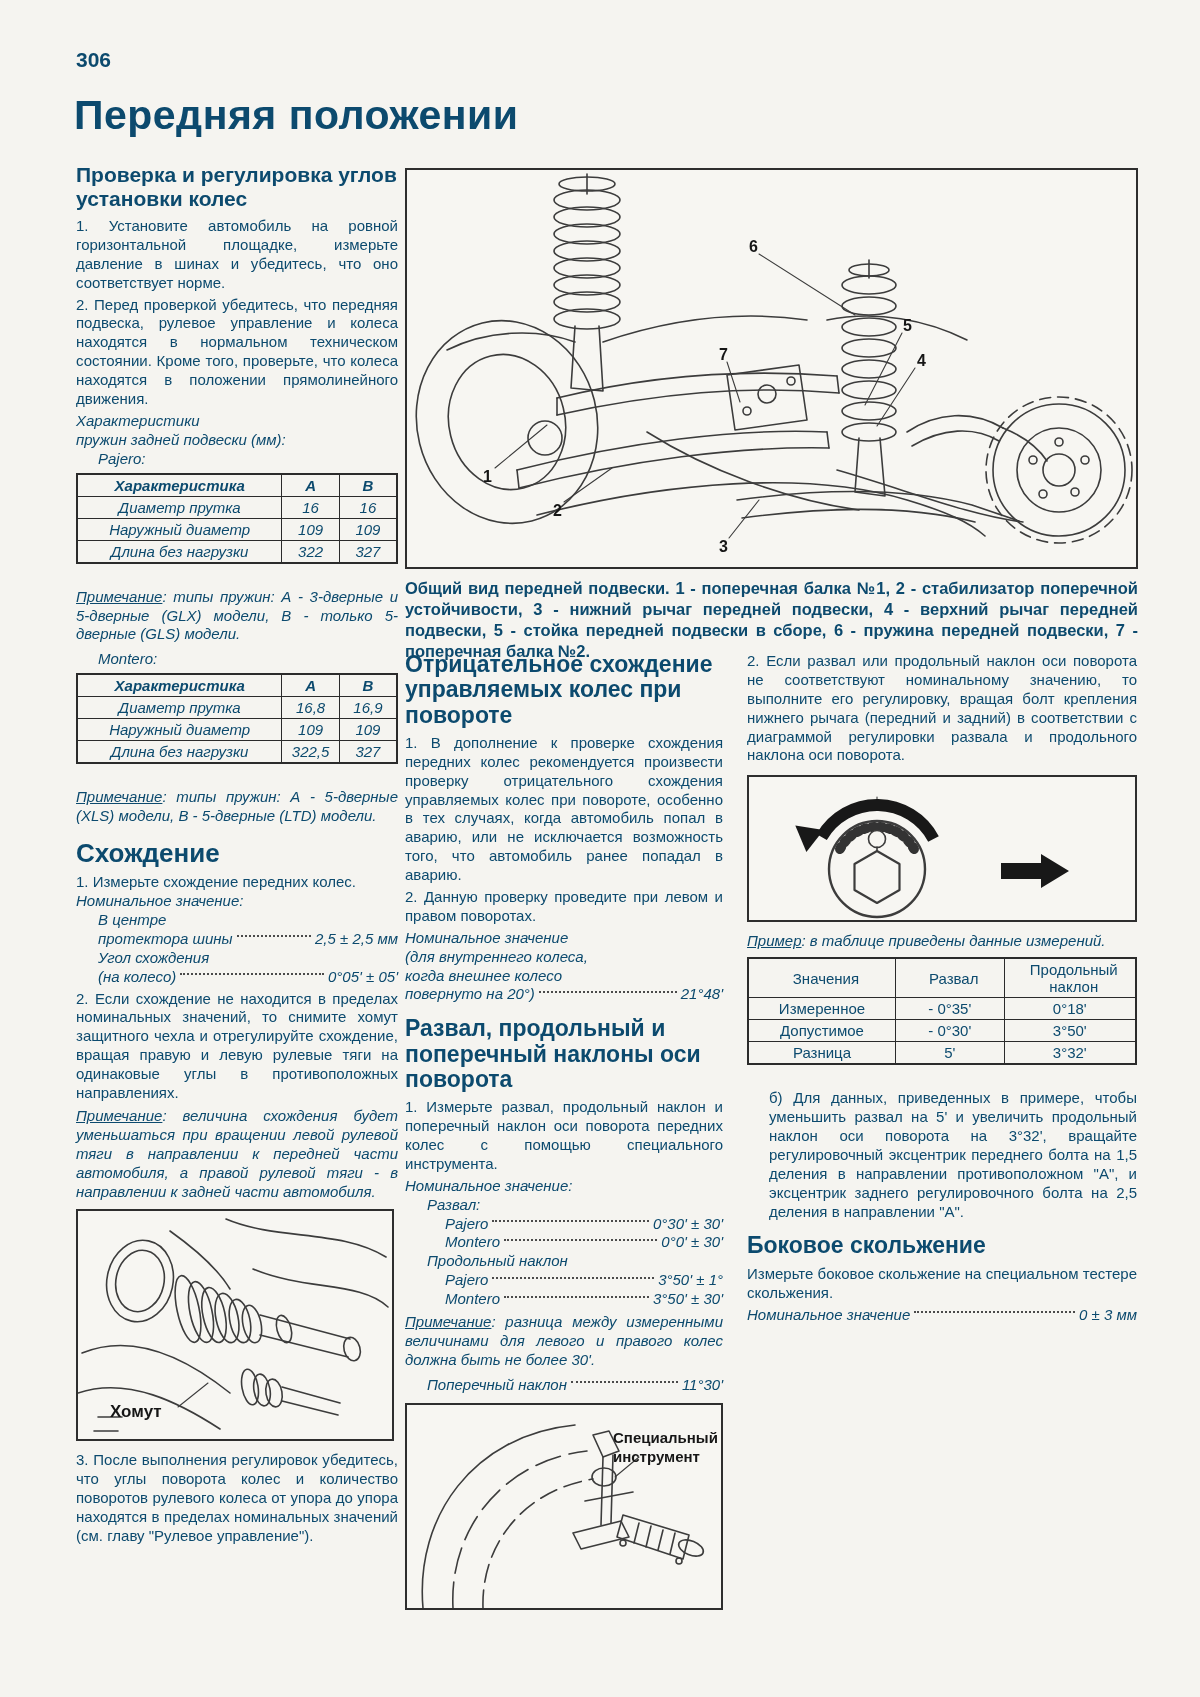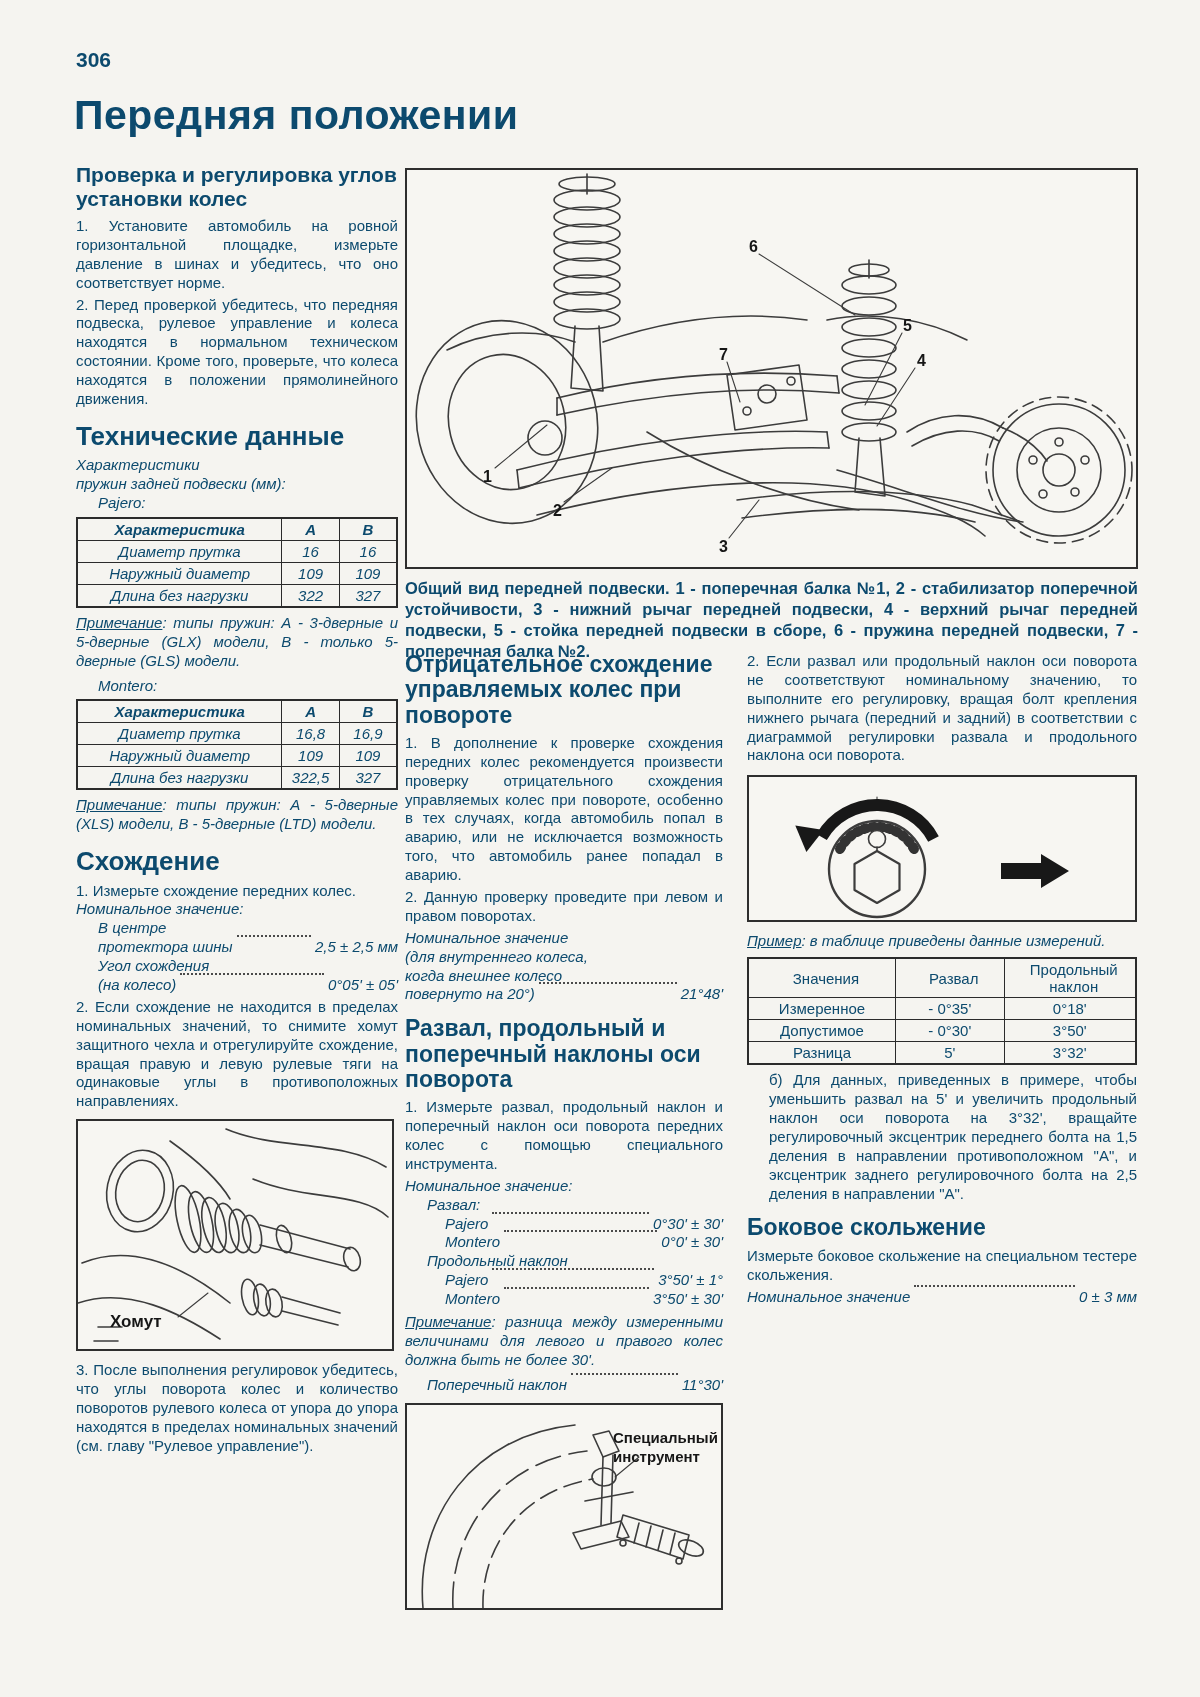--- a/index.html
+++ b/index.html
@@ -20,25 +20,25 @@
   .h3 { font-size:26px; font-weight:bold; line-height:1.05; margin:14px 0 6px; }
   .h3m{ font-size:23px; font-weight:bold; line-height:1.1;  margin:12px 0 6px; }
   p.body { margin:0 0 3px; font-size:15px; line-height:1.26; text-align:justify; }
   p.tight { margin:0; }
   .it { font-style:italic; }
   .u  { text-decoration:underline; }
   .indent { padding-left:22px; }
   .indent2 { padding-left:40px; }
   p.note { margin:4px 0 6px; font-size:15px; line-height:1.26; text-align:justify; font-style:italic; }
 
-  .specrow { display:flex; align-items:flex-start; font-size:15px; line-height:1.26; font-style:italic; }
+  .specrow { display:flex; align-items:center; font-size:15px; line-height:1.26; font-style:italic; }
   .specrow .dots { flex:1; min-width:18px; border-bottom:2px dotted #4a4a4a; position:relative; top:-3px; margin:0 4px; }
   .specrow .val { white-space:nowrap; }
 
-  table.spec { width:100%; border-collapse:collapse; margin:4px 0 6px; font-size:15px; }
+  table.spec { width:100%; border-collapse:collapse; margin:4px 0 24px; font-size:15px; }
   table.spec th, table.spec td { border:1px solid #2b2b2b; padding:2px 5px; text-align:center; }
   table.spec { border:2px solid #2b2b2b; }
   table.left-t th { font-style:italic; font-weight:bold; }
   table.left-t td { font-style:italic; }
   table.ex-t th { font-weight:normal;padding-left:13px; }
 
   .diagram-box {
     position:absolute; left:405px; top:168px; width:733px; height:401px;
     border:2px solid #2e2e2e; background:#f7f6f2; box-sizing:border-box;
   }
@@ -59,21 +59,20 @@
 <div class="page">
 
   <div class="pageno">306</div>
   <div class="title">Передняя положении</div>
 
   <div class="col-left">
     <div class="h2">Проверка и регулировка углов установки колес</div>
     <p class="body">1. Установите автомобиль на ровной горизонтальной площадке, измерьте давление в шинах и убедитесь, что оно соответствует норме.</p>
     <p class="body">2. Перед проверкой убедитесь, что передняя подвеска, рулевое управление и колеса находятся в нормальном техническом состоянии. Кроме того, проверьте, что колеса находятся в положении прямолинейного движения.</p>
 
-    <div class="h3">Технические данные</div>
     <p class="body tight it">Характеристики</p>
     <p class="body tight it">пружин задней подвески (мм):</p>
     <p class="body tight it indent">Pajero:</p>
 
     <table class="spec left-t">
       <tbody>
           <tr>
         <th style="width:64%">Характеристика</th>
         <th style="width:18%">А</th>
         <th style="width:18%">В</th>
@@ -140,20 +139,21 @@
     </div>
     <div class="specrow indent">
         <span>Угол схождения</span>
       </div>
     <div class="specrow indent">
       <span>(на колесо)</span>
       <span class="dots"></span>
       <span class="val">0°05' ± 05'</span>
     </div>
     <p class="body" style="margin-top:3px">2. Если схождение не находится в пределах номинальных значений, то снимите хомут защитного чехла и отрегулируйте схождение, вращая правую и левую рулевые тяги на одинаковые углы в противоположных направлениях.</p>
+    <p class="note"><span class="u">Примечание</span><span>: величина схождения будет уменьшаться при вращении левой рулевой тяги в направлении к передней части автомобиля, а правой рулевой тяги - в направлении к задней части автомобиля.</span></p>
 
     <div class="figbox" style="width:318px; height:232px;">
       <svg width="314" height="228" viewBox="0 0 314 228">
         <g class="lineart">
           <ellipse cx="62" cy="70" rx="33" ry="41" transform="rotate(12 62 70)"></ellipse>
           <ellipse cx="62" cy="70" rx="24" ry="31" transform="rotate(12 62 70)"></ellipse>
           <path d="M 4,142 C 58,120 112,150 152,182"></path>
           <path d="M 0,182 C 50,165 102,192 142,218"></path>
           <path d="M 148,8 C 200,30 262,18 308,46"></path>
           <path d="M 175,58 C 228,80 282,70 310,96"></path>

